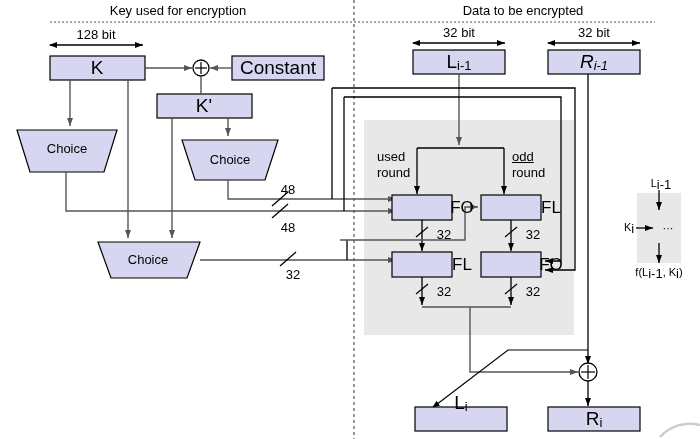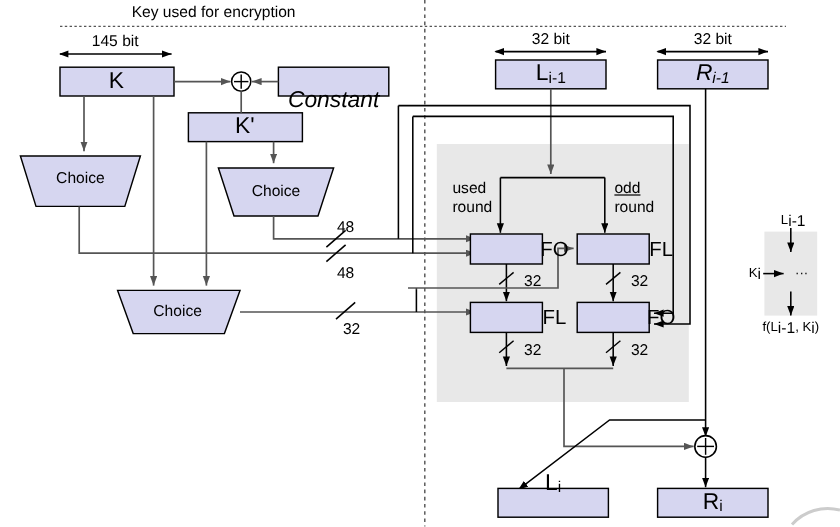--- a/index.html
+++ b/index.html
@@ -138,27 +138,28 @@
     <rect x="548" y="407" width="92" height="24" fill="#d6d6f0" stroke="#000" stroke-width="1.2"></rect>
 
     <path d="M659,190 L659,210" fill="none" stroke="#000" stroke-width="1.3" marker-end="url(#ah)"></path>
     <path d="M636,228 L653,228" fill="none" stroke="#000" stroke-width="1.3" marker-end="url(#ah)"></path>
     <path d="M659,243 L659,263" fill="none" stroke="#000" stroke-width="1.3" marker-end="url(#ah)"></path>
 
     <path d="M660,437 A 40 40 0 0 1 700 425" fill="none" stroke="#cccccc" stroke-width="2.5"></path>
   </svg>
 
   <div class="lbl hdr ctr" style="left:178px;top:10px;">Key used for encryption</div>
+  <div class="lbl hdr ctr" style="left:523px;top:10px;">Data to be encrypted</div>
 
-  <div class="lbl dim ctr" style="left:96px;top:34px;">145 bit</div>
+  <div class="lbl dim ctr" style="left:96px;top:34px;">128 bit</div>
   <div class="lbl dim ctr" style="left:459px;top:32px;">32 bit</div>
   <div class="lbl dim ctr" style="left:594px;top:32px;">32 bit</div>
 
   <div class="lbl boxtxt-big ctr" style="left:97px;top:68px;">K</div>
-  <div class="lbl boxtxt-big ctr" style="left:278px;top:84px;font-style:italic;">Constant</div>
+  <div class="lbl boxtxt-big ctr" style="left:278px;top:68px;">Constant</div>
   <div class="lbl boxtxt-big ctr" style="left:204px;top:106px;">K'</div>
 
   <div class="lbl smalltxt ctr" style="left:67px;top:148px;">Choice</div>
   <div class="lbl smalltxt ctr" style="left:230px;top:159px;">Choice</div>
   <div class="lbl smalltxt ctr" style="left:148px;top:259px;">Choice</div>
 
   <div class="lbl dim ctr" style="left:288px;top:189px;">48</div>
   <div class="lbl dim ctr" style="left:288px;top:227px;">48</div>
   <div class="lbl dim ctr" style="left:293px;top:274px;">32</div>
 

